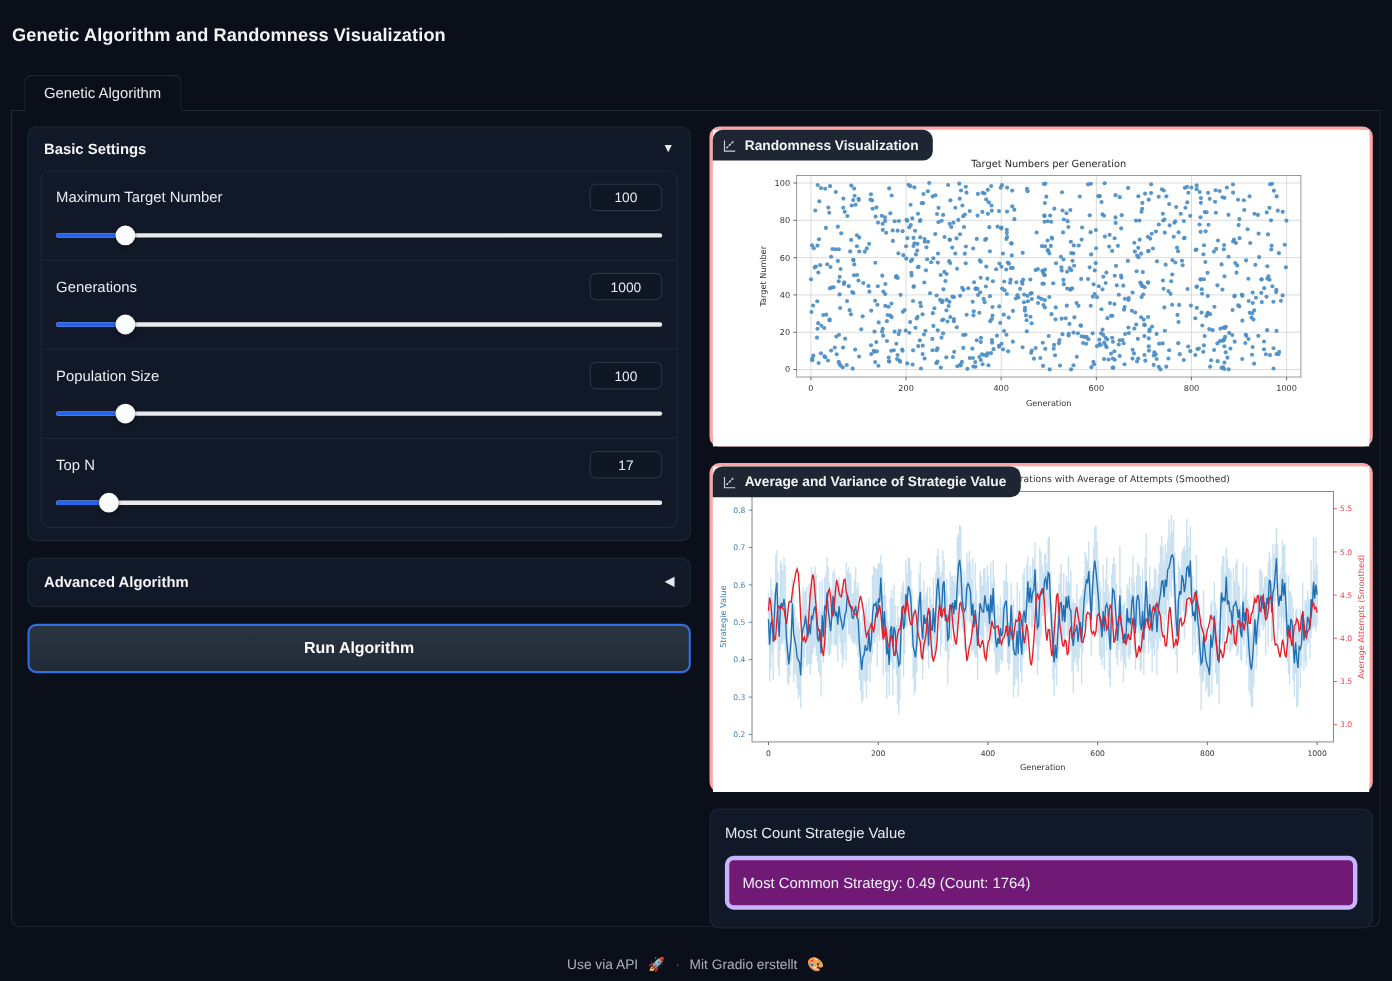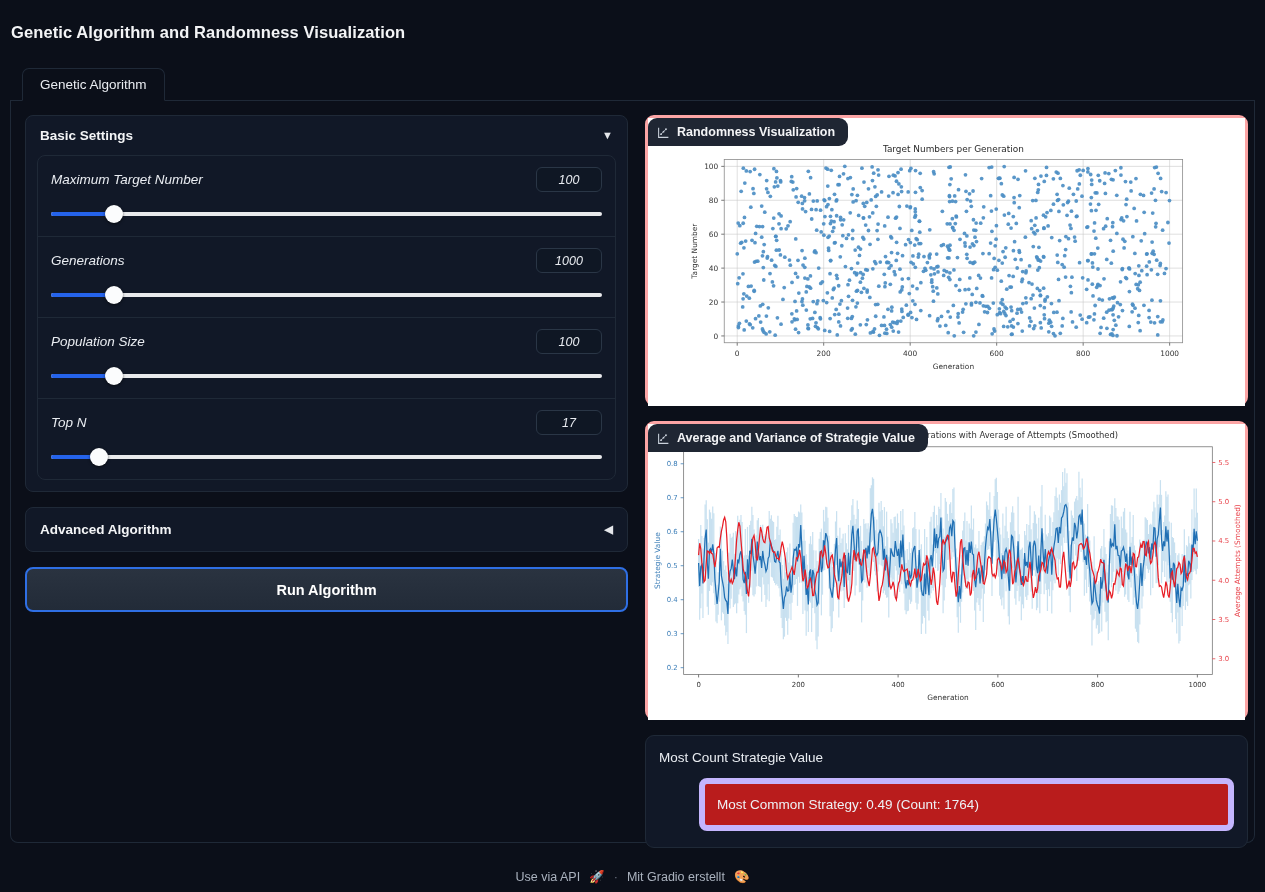--- a/index.html
+++ b/index.html
@@ -69,21 +69,21 @@
   }
   .acc-arrow { font-size: 11px; color: #e5e7eb; line-height: 1; }
   .accordion-body { padding: 0 11px 11px 11px; }
 
   .slider-block {
     border: 1px solid #1f2937;
     border-radius: 8px;
     background: #111827;
     overflow: hidden;
   }
-  .slider-row { padding: 11px 13px 13px 13px; font-style: italic; }
+  .slider-row { padding: 11px 13px 13px 13px; }
   .slider-row + .slider-row { border-top: 1px solid #1f2937; }
   .slider-top { display: flex; align-items: center; justify-content: space-between; }
   .slider-label { font-size: 13.5px; color: #e9ecf1; }
   .num-box {
     min-width: 66px; height: 25px;
     border: 1px solid #2a3646; border-radius: 6px;
     background: #0f1724; color: #e9ecf1;
     font-size: 12.5px; text-align: center;
     display: flex; align-items: center; justify-content: center;
     padding: 0 10px;
@@ -139,25 +139,24 @@
 
   
   .result-card {
     background: #111827;
     border: 1px solid #1f2937;
     border-radius: 9px;
     padding: 14px 13px 16px 13px;
   }
   .result-title { font-size: 13.5px; color: #e9ecf1; margin-bottom: 13px; }
   .result-value-box {
-    border: 6px solid #c4b5fd; border-radius: 8px;
-    background: #b91c1c; color: #eef1f5;
+    border: 4px solid #c4b5fd; border-radius: 8px;
+    background: #701a75; color: #eef1f5;
     font-size: 13.5px;
     padding: 13px 12px;
-    margin-left: 40px;
   }
 
   
   .footer {
     position: absolute; left: 0; right: 0; bottom: 8px;
     display: flex; align-items: center; justify-content: center;
     gap: 9px; font-size: 12.5px; color: #aab2be;
   }
   .footer .dot { color: #6b7280; }
   .emoji { font-size: 12.5px; }

